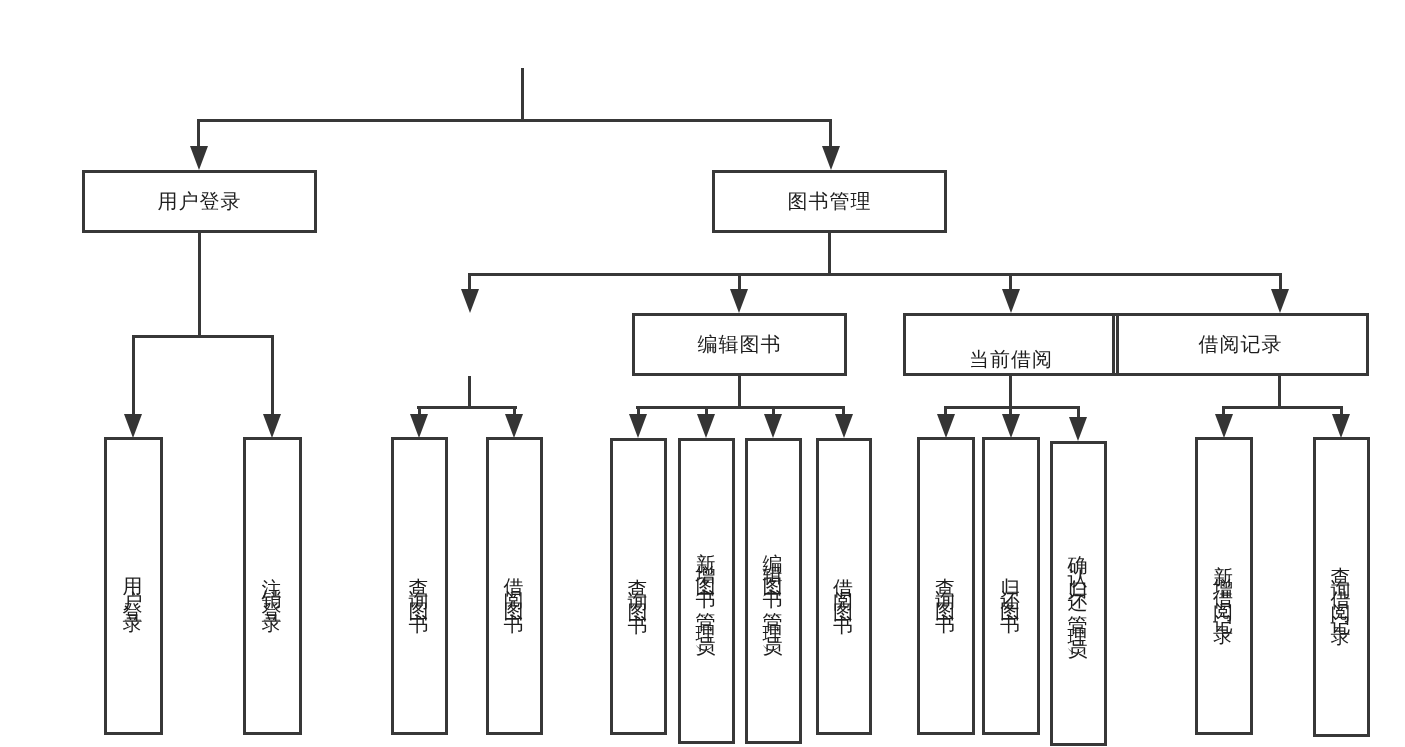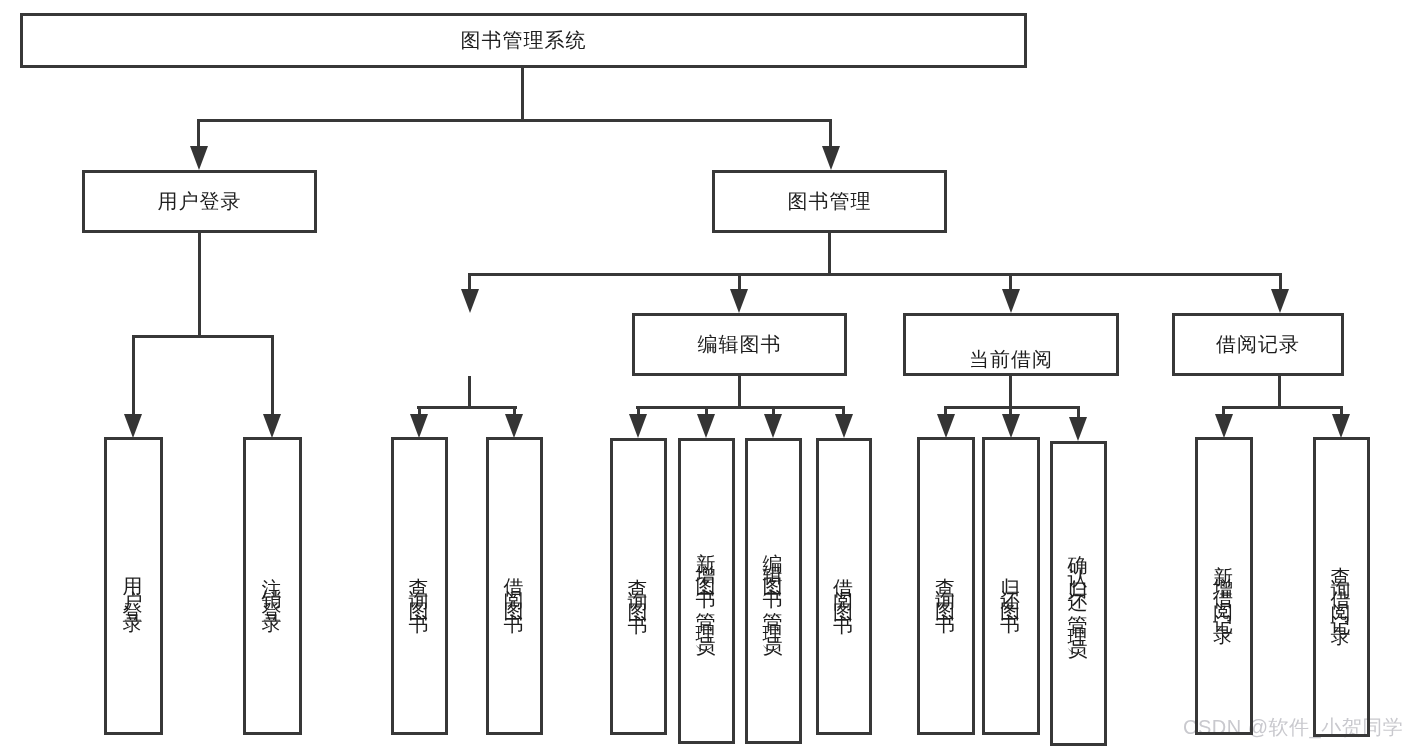--- a/index.html
+++ b/index.html
@@ -27,23 +27,20 @@
   .watermark{
     position:absolute;left:1183px;top:714px;font-size:20px;color:#c9c9ce;
     z-index:0;white-space:nowrap;letter-spacing:0.5px;
   }
 </style>
 </head>
 <body>
 
 <div class="canvas">
 
-  <div class="hbox" style="left:20px;top:13px;width:1007px;height:55px;">
-    <span>图书管理系统</span>
-  </div>
 
   <div class="ln" style="left:521px;top:68px;width:3px;height:54px;"></div>
   <div class="ln" style="left:197px;top:119px;width:635px;height:3px;"></div>
   <div class="ln" style="left:197px;top:119px;width:3px;height:31px;"></div>
   <div class="tri" style="left:190px;top:146px;"></div>
   <div class="ln" style="left:829px;top:119px;width:3px;height:31px;"></div>
   <div class="tri" style="left:822px;top:146px;"></div>
 
   <div class="hbox" style="left:82px;top:170px;width:235px;height:63px;">
     <span>用户登录</span>
@@ -69,21 +66,21 @@
   <div class="tri" style="left:1002px;top:289px;"></div>
   <div class="ln" style="left:1279px;top:273px;width:3px;height:19px;"></div>
   <div class="tri" style="left:1271px;top:289px;"></div>
 
   <div class="hbox" style="left:632px;top:313px;width:215px;height:63px;">
     <span>编辑图书</span>
   </div>
   <div class="hbox" style="left:903px;top:313px;width:216px;height:63px;align-items:flex-end;">
     <span>当前借阅</span>
   </div>
-  <div class="hbox" style="left:1172px;top:313px;width:172px;height:63px;">
+  <div class="hbox" style="left:1112px;top:313px;width:257px;height:63px;">
     <span>借阅记录</span>
   </div>
 
   <div class="ln" style="left:468px;top:376px;width:3px;height:33px;"></div>
   <div class="ln" style="left:417px;top:406px;width:100px;height:3px;"></div>
   <div class="ln" style="left:418px;top:406px;width:3px;height:12px;"></div>
   <div class="tri" style="left:410px;top:414px;"></div>
   <div class="ln" style="left:513px;top:406px;width:3px;height:12px;"></div>
   <div class="tri" style="left:505px;top:414px;"></div>
 
@@ -151,15 +148,14 @@
     <span>确认归还（管理员）</span>
   </div>
 
   <div class="vbox" style="left:1195px;top:437px;width:58px;height:298px;">
     <span>新增借阅记录</span>
   </div>
   <div class="vbox" style="left:1313px;top:437px;width:57px;height:300px;">
     <span>查询借阅记录</span>
   </div>
 
-  <div class="watermark">CSDN @软件_小贺同学</div>
 
 </div>
 
 </body></html>

